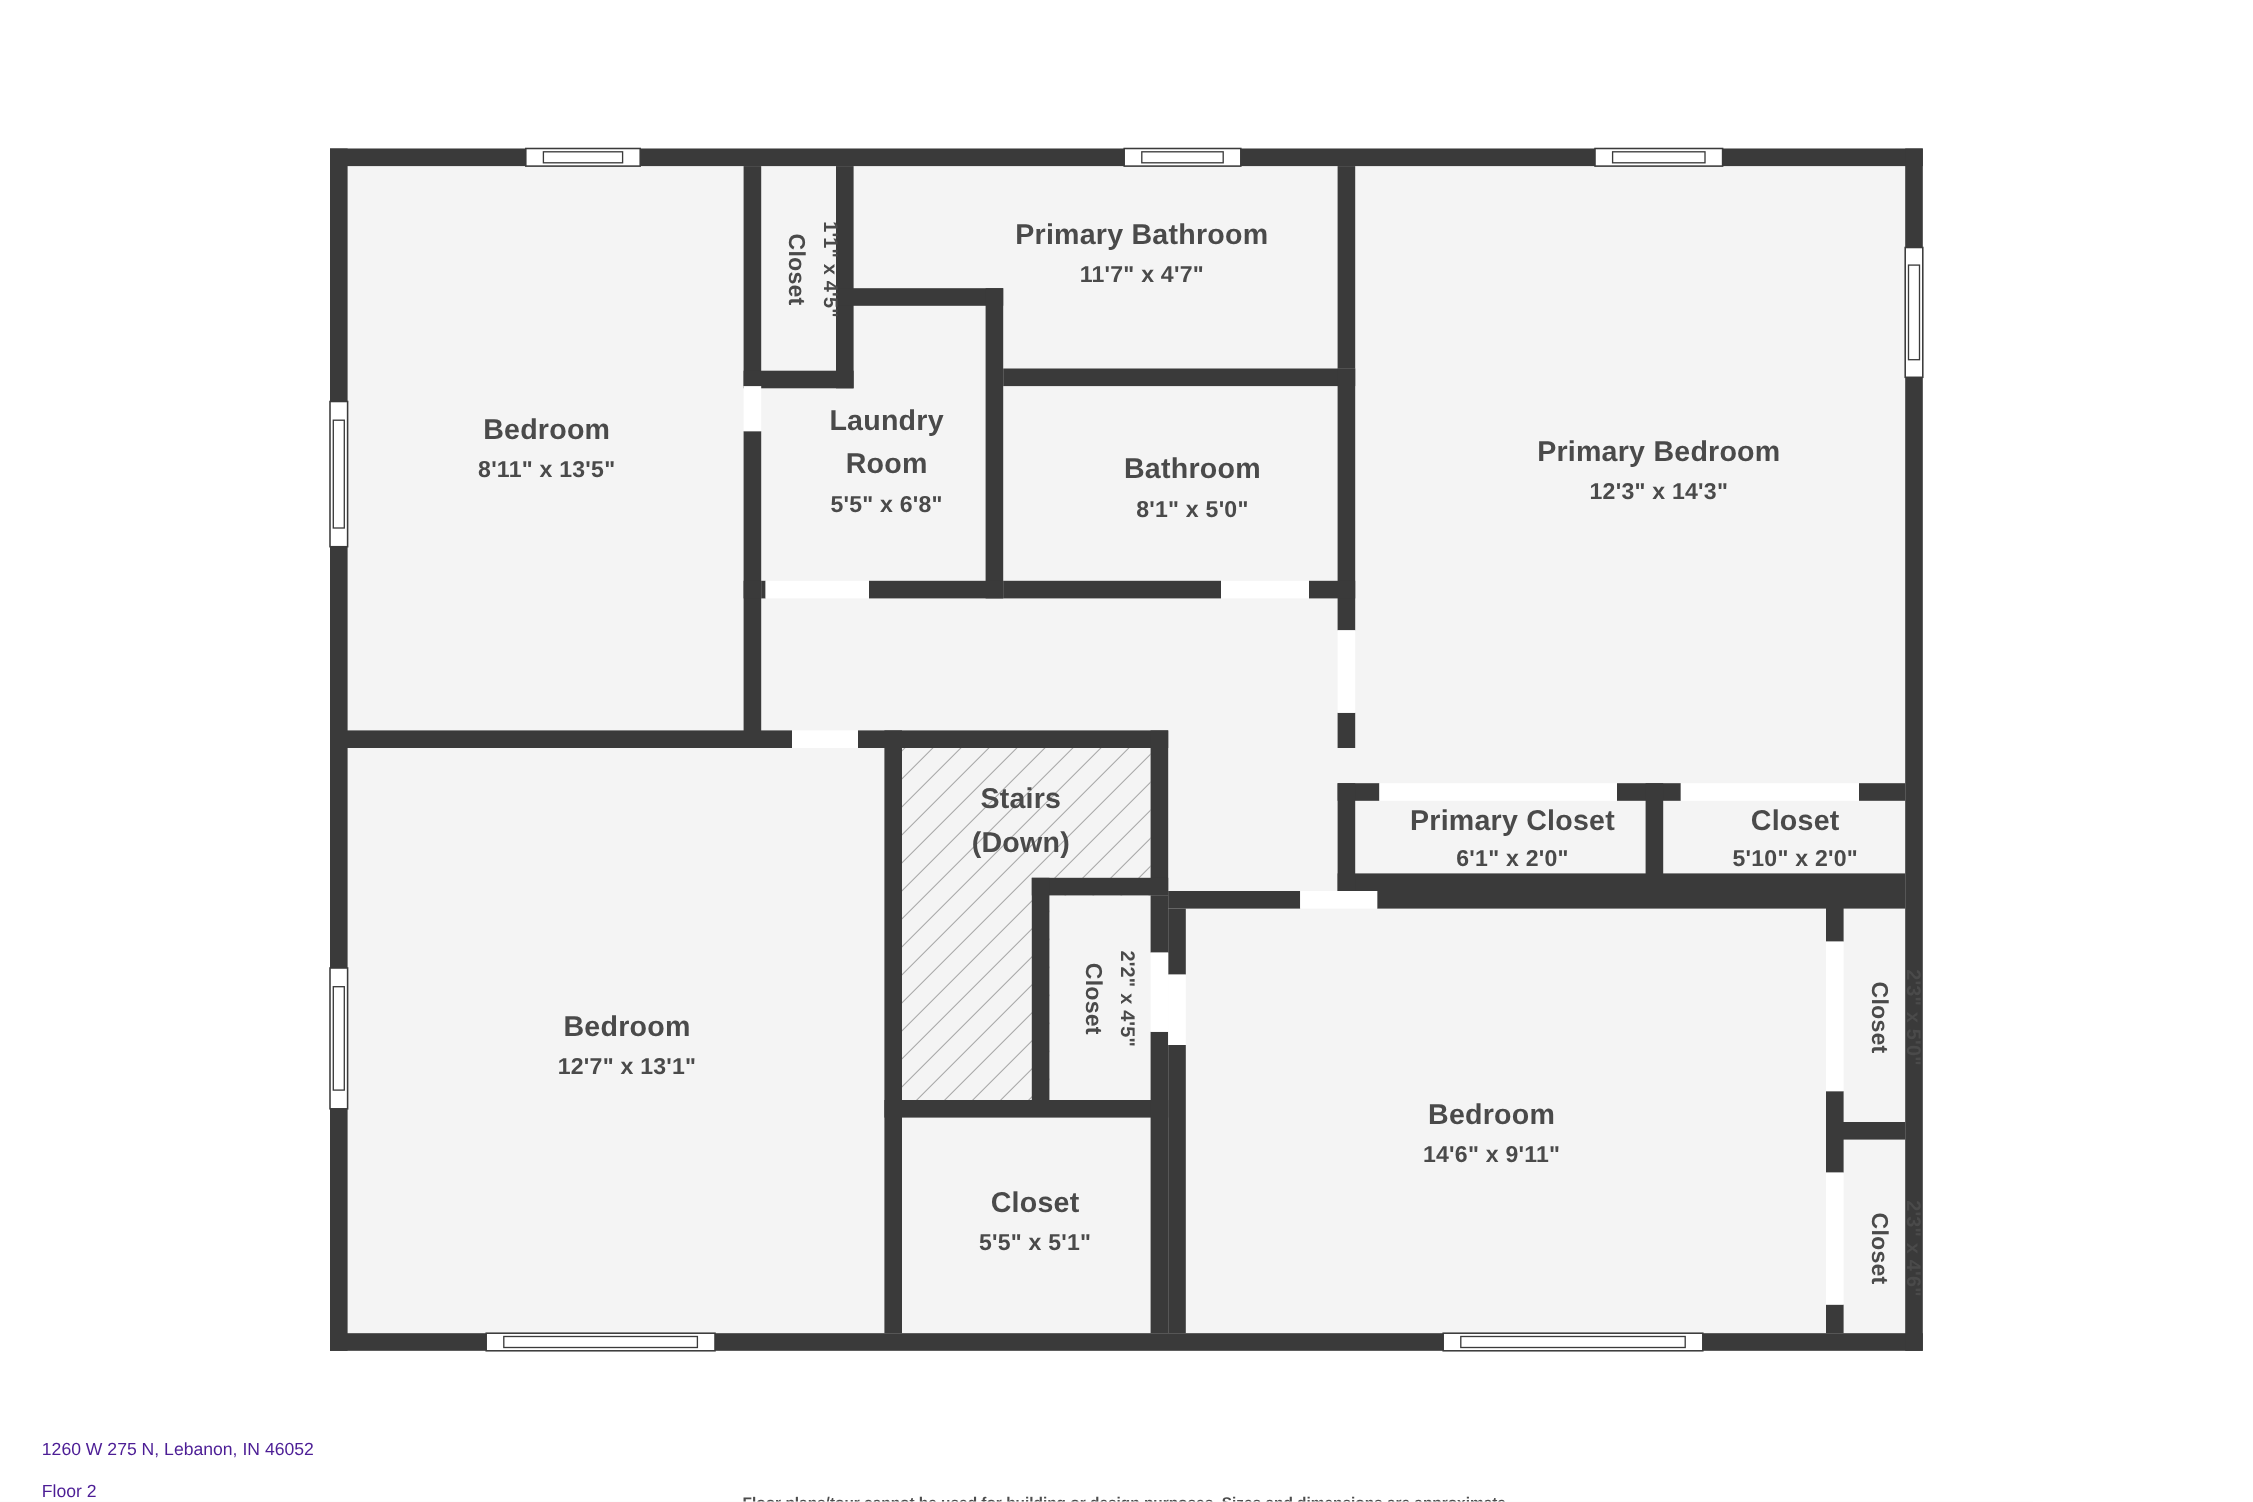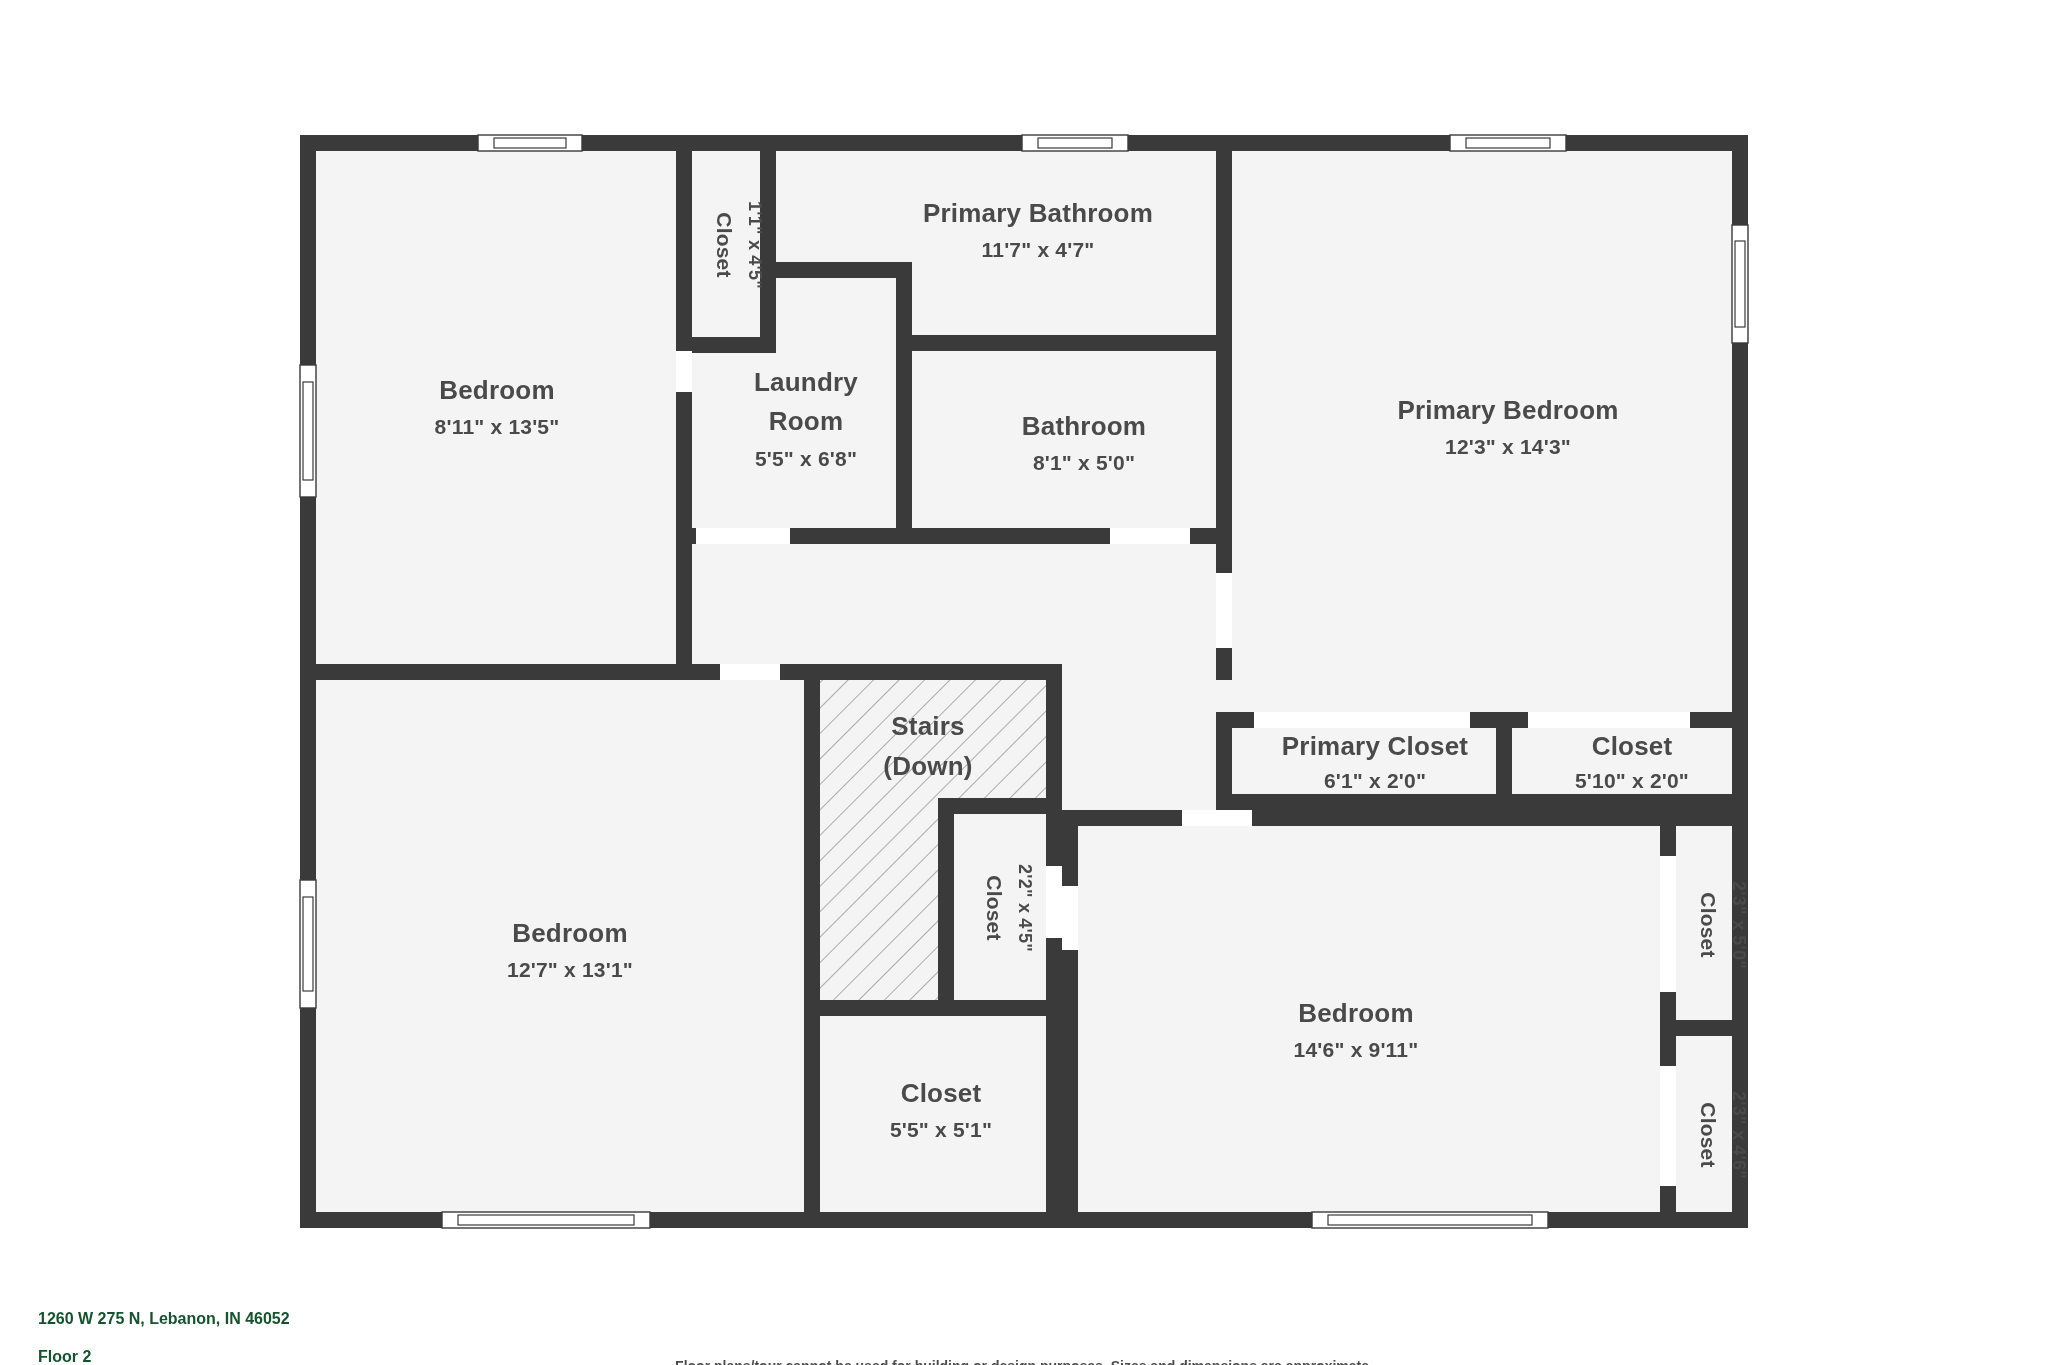--- a/index.html
+++ b/index.html
@@ -40,22 +40,22 @@
   .room-dim {
     font-size: 21px;
     letter-spacing: 0.2px;
   }
   .room-name.small { font-size: 21px; }
   .room-dim.small { font-size: 18px; }
 
   .footer-text {
     position: absolute;
     font-family: "Liberation Sans", sans-serif;
-    font-weight: bold;
-    color: #14532d;
+    font-weight: normal;
+    color: #4c1d95;
   }
   #address-line {
     left: 38px;
     top: 1310px;
     font-size: 16px;
   }
   #floor-line {
     left: 38px;
     top: 1348px;
     font-size: 16px;

